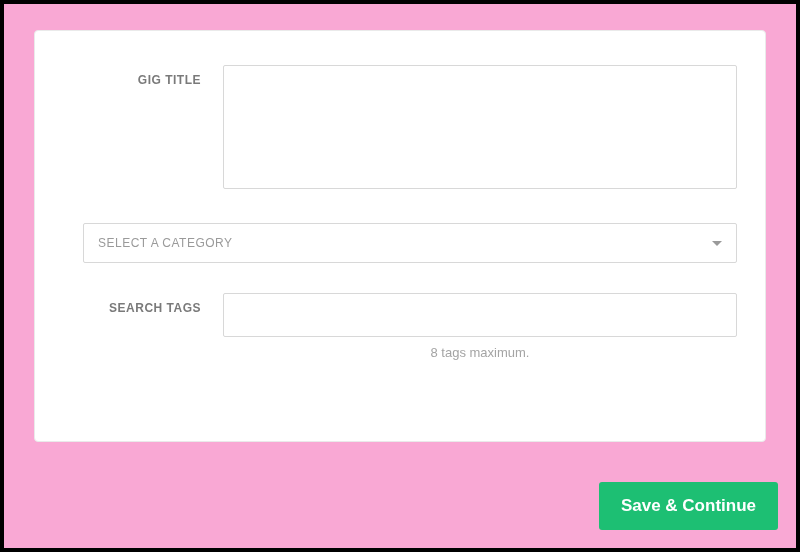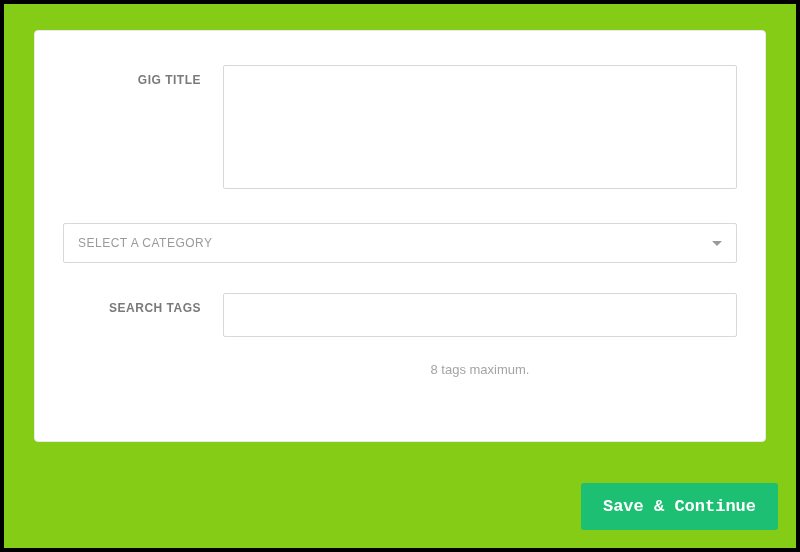--- a/index.html
+++ b/index.html
@@ -11,40 +11,40 @@
       font-family: -apple-system, BlinkMacSystemFont, "Segoe UI", Helvetica, Arial, sans-serif;
       background: #fff;
       width: 800px;
       height: 552px;
       overflow: hidden;
     }
     .outer-frame {
       border: 4px solid #000;
       width: 800px;
       height: 552px;
-      background: #84cc16;
+      background: #f9a8d4;
       padding: 26px 18px 18px 18px;
       position: relative;
     }
     .card {
       background: #fff;
       border: 1px solid #eaeaea;
       border-radius: 4px;
       width: 732px;
       margin: 0 auto;
       padding: 34px 28px 50px 28px;
       min-height: 412px;
     }
     .form-row {
       display: flex;
       align-items: flex-start;
       margin-bottom: 30px;
     }
     .form-row.tight {
-      margin-bottom: 25px;
+      margin-bottom: 8px;
     }
     .form-label {
       width: 160px;
       flex-shrink: 0;
       text-align: right;
       padding-right: 22px;
       padding-top: 8px;
       font-size: 12px;
       font-weight: 700;
       letter-spacing: 0.5px;
@@ -61,20 +61,21 @@
       border-radius: 2px;
       resize: none;
       padding: 10px;
       font-size: 14px;
       font-family: inherit;
       background: #fff;
     }
     .select-row {
       display: flex;
       gap: 8px;
+      margin-left: 20px;
     }
     .fake-select {
       flex: 1;
       border: 1px solid #d8d8d8;
       border-radius: 2px;
       height: 40px;
       display: flex;
       align-items: center;
       justify-content: space-between;
       padding: 0 14px;
@@ -117,21 +118,21 @@
       right: 18px;
       bottom: 18px;
       background: #1dbf73;
       color: #fff;
       border: none;
       border-radius: 3px;
       padding: 14px 22px;
       font-size: 17px;
       font-weight: 700;
       cursor: pointer;
-      font-family: Liberation Mono, monospace;
+      font-family: Liberation Sans, sans-serif;
     }
   </style>
 </head>
 <body>
 
 <div class="outer-frame">
   <div class="card">
 
     <div class="form-row">
       <div class="form-label">GIG TITLE</div>

